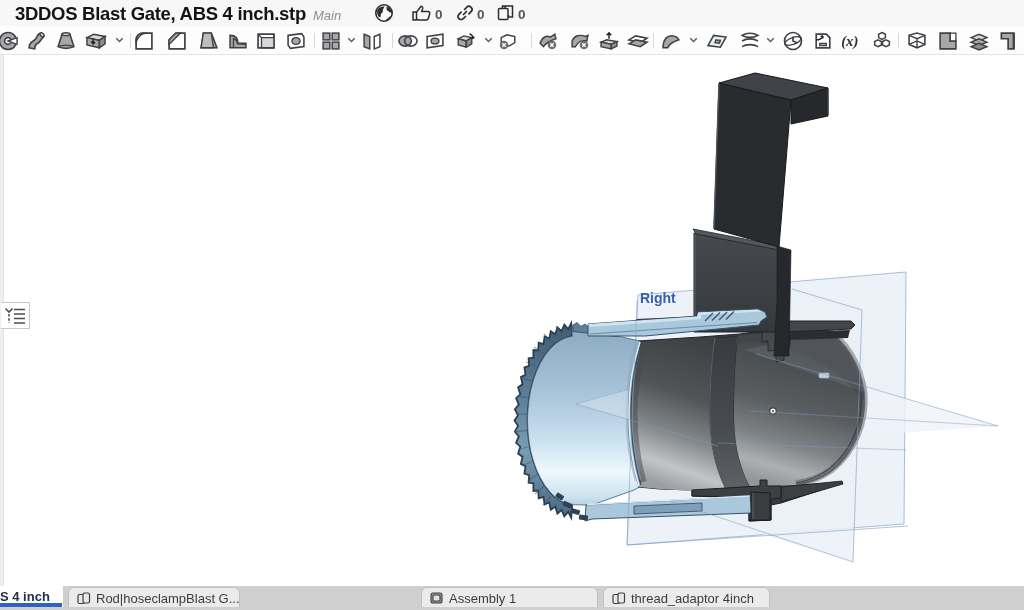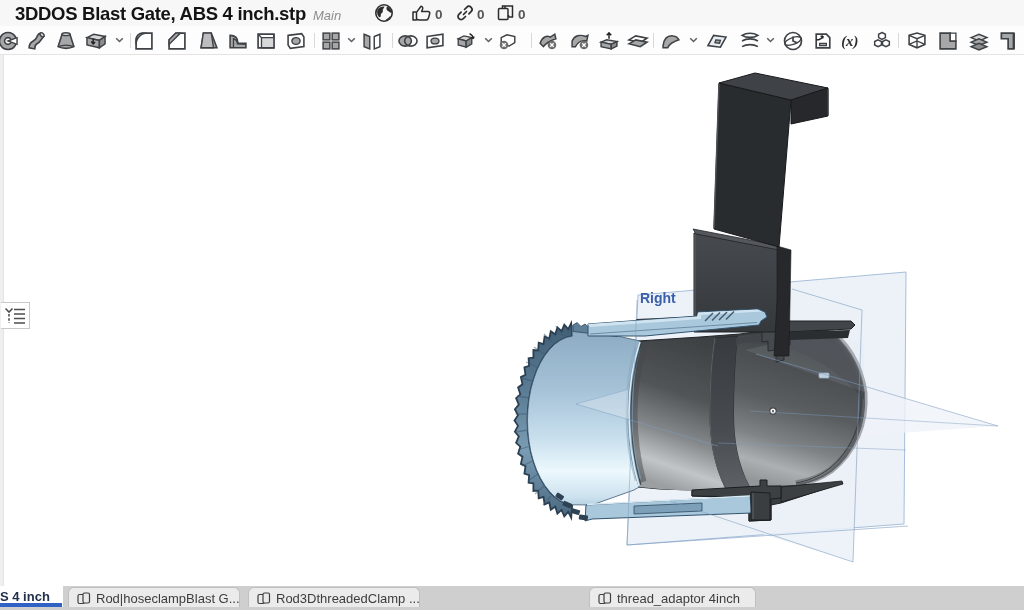--- a/index.html
+++ b/index.html
@@ -394,30 +394,30 @@
 
     <div class="tab" style="left:68px;width:172px">
         <svg class="ticon" width="14" height="13" viewBox="0 0 14 13">
           <g fill="#e9e9e9" stroke="#3e3e3e" stroke-width="1.2">
             <rect x="1" y="2.5" width="6.5" height="9" rx="1.5"></rect>
             <rect x="6" y="1" width="6.5" height="10" rx="1.5"></rect>
           </g>
         </svg>
         <span class="tlabel">Rod|hoseclampBlast G...</span>
       </div>
-    <div class="tab" style="left:248px;width:172px">
+    <div class="tab" style="left:421px;width:177px">
         <svg class="ticon" width="14" height="13" viewBox="0 0 14 13">
-          <g fill="#e9e9e9" stroke="#3e3e3e" stroke-width="1.2">
-            <rect x="1" y="2.5" width="6.5" height="9" rx="1.5"></rect>
-            <rect x="6" y="1" width="6.5" height="10" rx="1.5"></rect>
+          <g stroke="#3e3e3e" stroke-width="1.1">
+            <rect x="1" y="1" width="11" height="10" rx="2" fill="#9a9a9a"></rect>
+            <rect x="3" y="3" width="7" height="6" rx="1" fill="#e0e0e0"></rect>
           </g>
         </svg>
-        <span class="tlabel">Rod3DthreadedClamp ...</span>
+        <span class="tlabel">Assembly 1</span>
       </div>
-    <div class="tab" style="left:589px;width:167px">
+    <div class="tab" style="left:603px;width:167px">
         <svg class="ticon" width="14" height="13" viewBox="0 0 14 13">
           <g fill="#e9e9e9" stroke="#3e3e3e" stroke-width="1.2">
             <rect x="1" y="2.5" width="6.5" height="9" rx="1.5"></rect>
             <rect x="6" y="1" width="6.5" height="10" rx="1.5"></rect>
           </g>
         </svg>
         <span class="tlabel">thread_adaptor 4inch</span>
       </div>
     <div id="tab-active">
         <span class="tlabel">S 4 inch</span>

